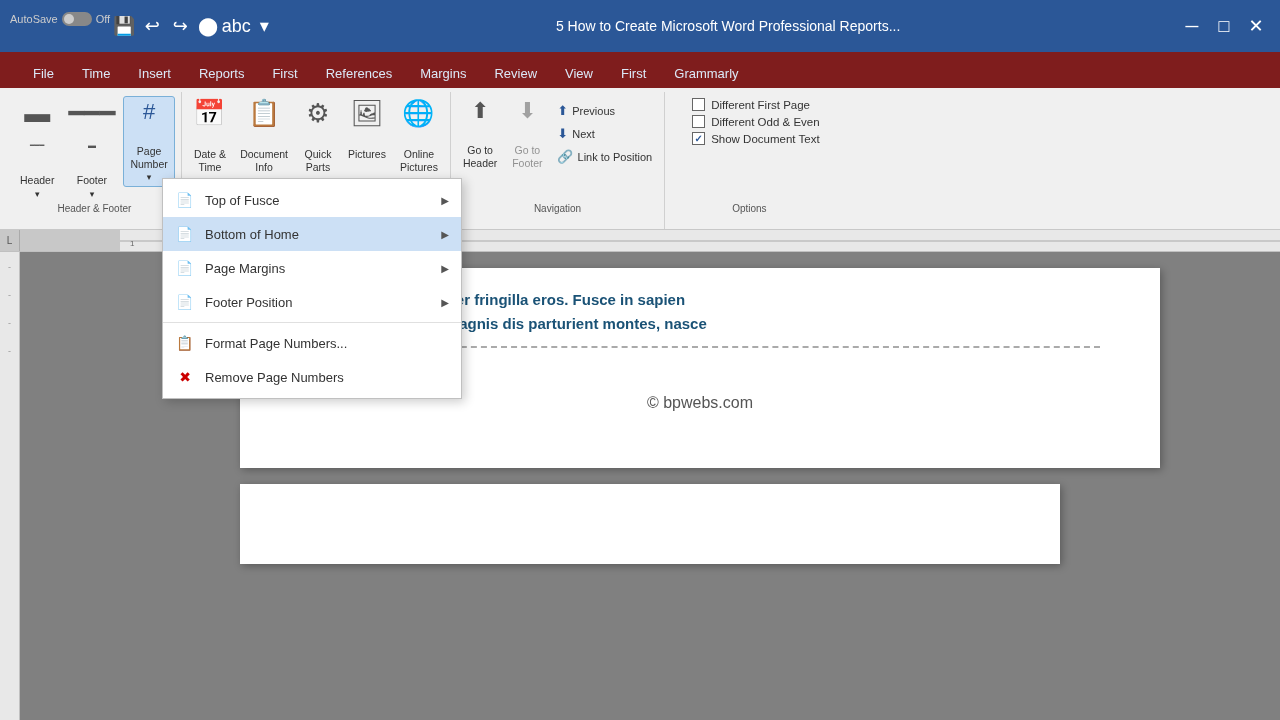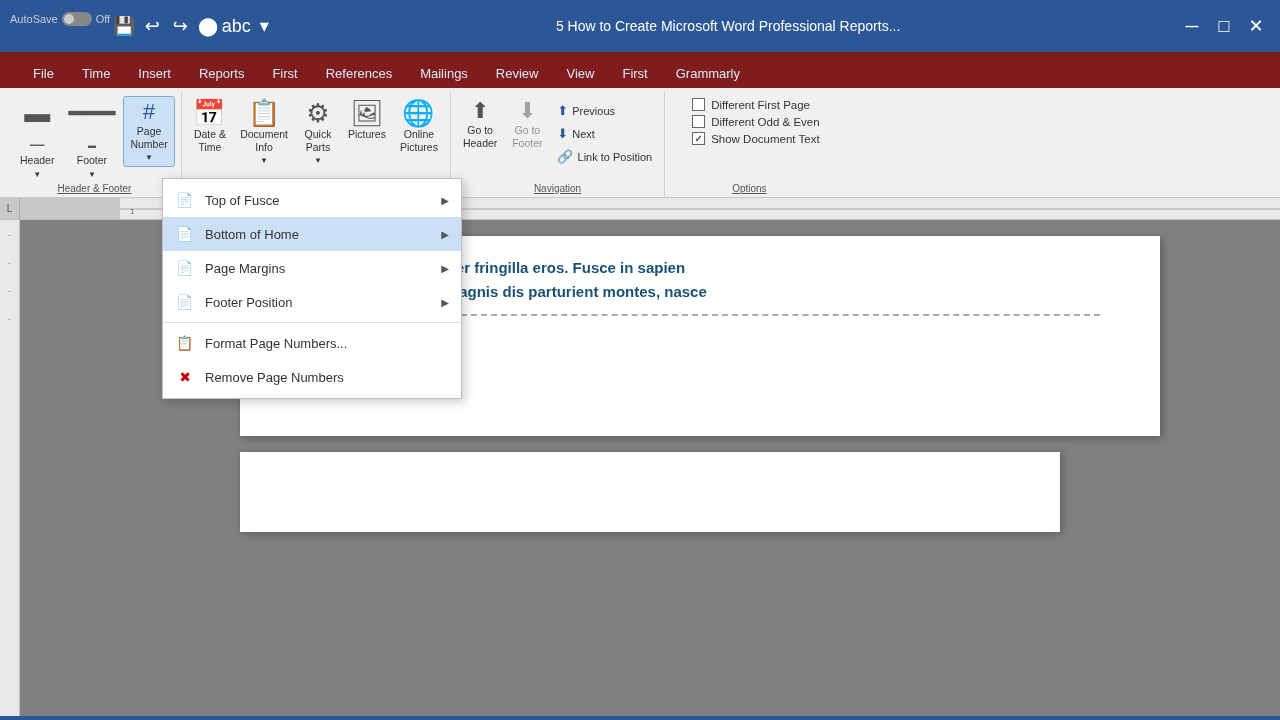--- a/index.html
+++ b/index.html
@@ -89,22 +89,21 @@
       flex-direction: row;
       align-items: flex-start;
       gap: 2px;
       flex: 1;
       padding-top: 4px;
     }
     .ribbon-group-label {
       font-size: 10px;
       color: #555;
       margin-top: auto;
-      padding-bottom: 3px;
-      text-decoration: underline;
+      padding-bottom: 15px;
     }
     .ribbon-btn {
       display: flex;
       flex-direction: column;
       align-items: center;
       justify-content: flex-start;
       padding: 4px 6px;
       border: none;
       background: transparent;
       cursor: pointer;
@@ -118,20 +117,21 @@
     .ribbon-btn-icon {
       font-size: 26px;
       line-height: 1;
       color: #555;
     }
     .ribbon-btn-label {
       font-size: 10.5px;
       text-align: center;
       line-height: 1.2;
       color: #333;
+      margin-top: 20px;
     }
     .ribbon-btn-small {
       display: flex;
       flex-direction: row;
       align-items: center;
       padding: 3px 6px;
       border: none;
       background: transparent;
       cursor: pointer;
       border-radius: 3px;
@@ -329,21 +329,21 @@
   </div>
 </div>
 
 <div class="ribbon-tabs">
   <button class="ribbon-tab">File</button>
   <button class="ribbon-tab">Time</button>
   <button class="ribbon-tab">Insert</button>
   <button class="ribbon-tab">Reports</button>
   <button class="ribbon-tab">First</button>
   <button class="ribbon-tab">References</button>
-  <button class="ribbon-tab">Mailings</button>
+  <button class="ribbon-tab">Margins</button>
   <button class="ribbon-tab">Review</button>
   <button class="ribbon-tab">View</button>
   <button class="ribbon-tab">First</button>
   <button class="ribbon-tab">Grammarly</button>
 </div>
 
 <div class="ribbon-bar">
 
   <div class="ribbon-group">
     <div class="ribbon-group-buttons">
@@ -469,20 +469,21 @@
   <div class="content-area">
     <div class="doc-scroll-area">
 
       <div style="width:820px;">
         <div class="document-page">
           <div class="document-text">eos. Donec ullamcorper fringilla eros. Fusce in sapien</div>
           <div class="document-text">atoque penatibus et magnis dis parturient montes, nasce</div>
           <div class="document-footer-area">
             <button class="footer-tab-btn">F</button>
           </div>
+          <div class="watermark-text">© bpwebs.com</div>
         </div>
 
         <div style="height:80px; background:white; margin-top:16px; box-shadow:2px 2px 8px rgba(0,0,0,0.3); width:820px;"></div>
       </div>
     </div>
   </div>
 </div>
 
 <div class="dropdown-menu">
   <div class="dropdown-item">

